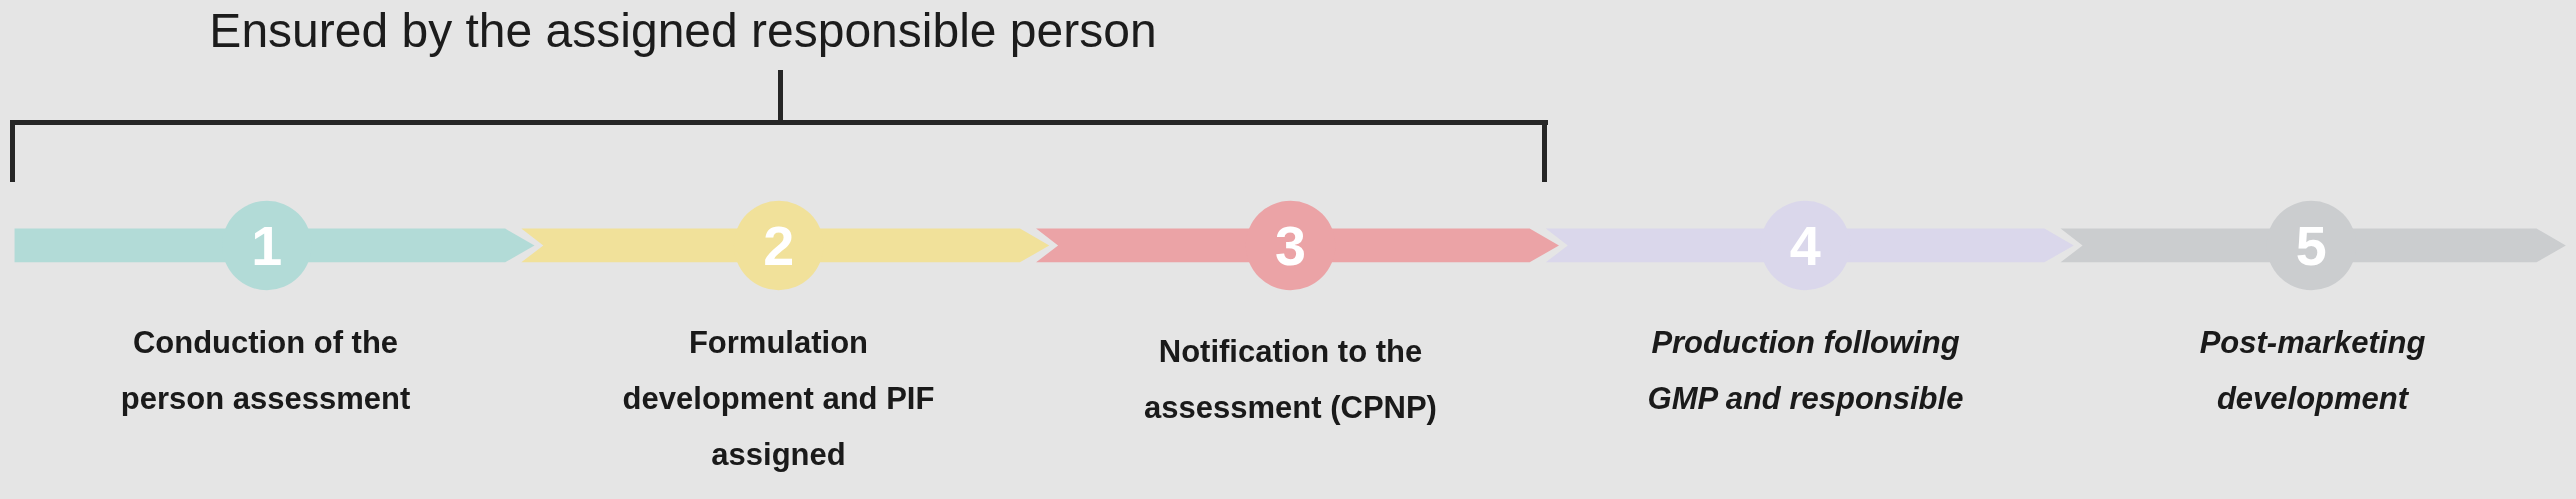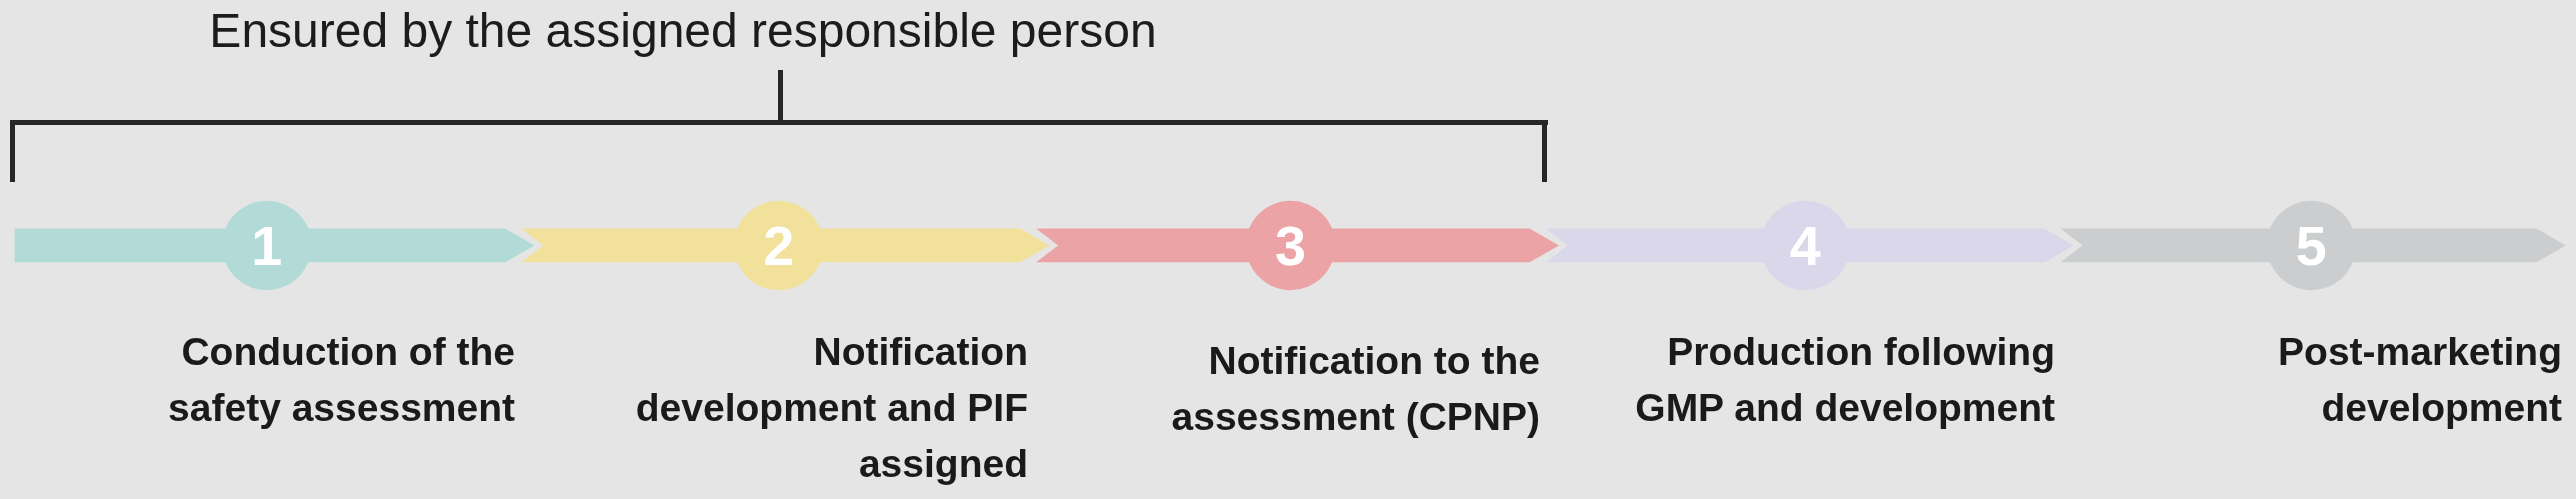--- a/index.html
+++ b/index.html
@@ -31,34 +31,34 @@
   .timeline-svg { position: absolute; left: 0; top: 189px; }
   .step-number {
     fill: #ffffff;
     font-family: "Liberation Sans", sans-serif;
     font-size: 76px;
     font-weight: 700;
     text-anchor: middle;
   }
   .step-label {
     position: absolute;
-    top: 324px;
+    top: 315px;
     width: 499px;
-    text-align: right;
-    font-size: 39px;
+    text-align: center;
+    font-size: 31px;
     font-weight: 700;
     color: #1a1a1a;
     line-height: 56px;
   }
   .step-label .line { white-space: nowrap; }
   .label-1 { left: 16px;   }
   .label-2 { left: 529px;  }
   .label-3 { left: 1041px; margin-top: 9px; }
-  .label-4 { left: 1556px; }
-  .label-5 { left: 2063px; }
+  .label-4 { left: 1556px; font-style: italic; }
+  .label-5 { left: 2063px; font-style: italic; }
 </style>
 </head>
 <body>
 
 <div class="canvas">
 
   <div class="title">Ensured by the assigned responsible person</div>
 
   <div class="bracket-part bracket-connector"></div>
   <div class="bracket-part bracket-top"></div>
@@ -93,37 +93,37 @@
 
     <g>
       <polygon points="2808,54 3457,54 3497,77 3457,100 2808,100 2838,77" fill="#cbcdcf"></polygon>
       <circle cx="3150" cy="77" r="61" fill="#cbcdcf"></circle>
       <text class="step-number" x="3150" y="104">5</text>
     </g>
   </svg>
 
   <div class="step-label label-1">
     <div class="line">Conduction of the</div>
-    <div class="line">safety assessment</div>
+    <div class="line">person assessment</div>
   </div>
 
   <div class="step-label label-2">
-    <div class="line">Notification</div>
+    <div class="line">Formulation</div>
     <div class="line">development and PIF</div>
     <div class="line">assigned</div>
   </div>
 
   <div class="step-label label-3">
     <div class="line">Notification to the</div>
     <div class="line">assessment (CPNP)</div>
   </div>
 
   <div class="step-label label-4">
     <div class="line">Production following</div>
-    <div class="line">GMP and development</div>
+    <div class="line">GMP and responsible</div>
   </div>
 
   <div class="step-label label-5">
     <div class="line">Post-marketing</div>
     <div class="line">development</div>
   </div>
 
 </div>
 
 

